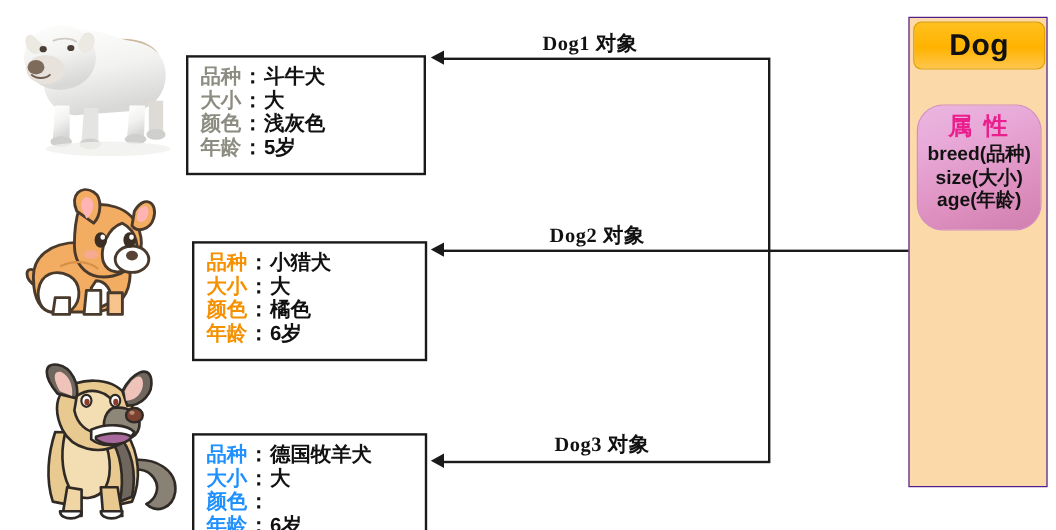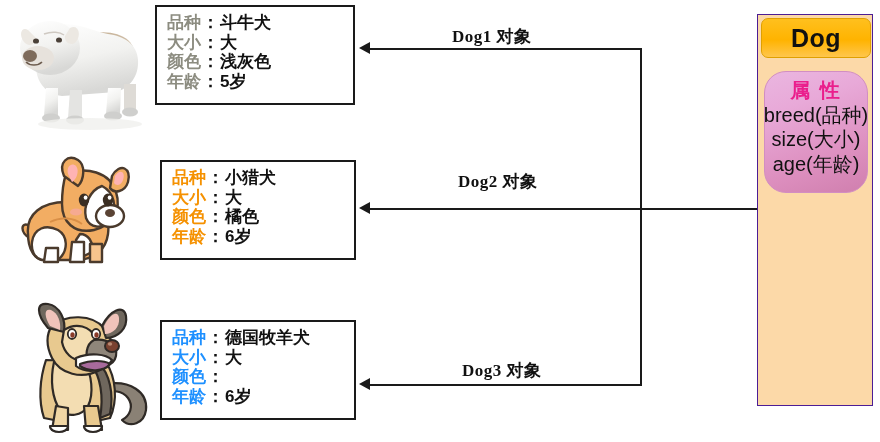--- a/index.html
+++ b/index.html
@@ -18,20 +18,21 @@
     overflow: hidden;
   }
 
   
   .obj-box {
     position: absolute;
     background: #ffffff;
     border: 2px solid #1a1a1a;
     box-sizing: border-box;
     padding: 6px 0 0 10px;
+    margin-top: 41px;
   }
   .attr-line {
     display: flex;
     align-items: baseline;
     line-height: 1.16;
     white-space: nowrap;
     font-size: 17px;
     font-weight: bold;
   }
   .attr-key {
@@ -112,33 +113,33 @@
     border-radius: 22px;
     background: linear-gradient(160deg, #eab6e0 0%, #e8a9d8 28%, #dd8fbf 70%, #d07fae 100%);
     border: 1px solid #d28ec2;
     box-sizing: border-box;
     display: flex;
     flex-direction: column;
     align-items: center;
     justify-content: flex-start;
     padding-top: 6px;
   }
-  #attrs-section { top: 56px; height: 122px; }
+  #attrs-section { top: 72px; height: 105px; }
   #methods-section { top: 204px; height: 176px; padding-top: 12px; }
 
   .section-title {
     font-size: 20px;
     font-weight: bold;
     color: #ea1e8c;
     letter-spacing: 2px;
     line-height: 1.25;
   }
   .section-item {
-    font-size: 20px;
-    font-weight: normal;
+    font-size: 16px;
+    font-weight: bold;
     color: #111111;
     line-height: 1.22;
     white-space: nowrap;
   }
   #methods-section .section-item { line-height: 1.45; }
 
   
   #watermark {
     position: absolute;
     right: 12px;
@@ -360,21 +361,21 @@
   <div class="vline" style="left:640px; top:48px; height:338px;"></div>
 
   <div class="hline" style="left:640px; top:208px; width:118px;"></div>
 
   <div class="hline" style="left:370px; top:48px; width:270px;"></div>
   <div class="arrowhead" style="left:359px; top:42px;"></div>
   <div class="edge-label" style="left:452px; top:25px;">Dog1 对象</div>
 
   <div class="hline" style="left:370px; top:208px; width:270px;"></div>
   <div class="arrowhead" style="left:359px; top:202px;"></div>
-  <div class="edge-label" style="left:458px; top:170px;text-align:right;">Dog2 对象</div>
+  <div class="edge-label" style="left:458px; top:185px;text-align:right;">Dog2 对象</div>
 
   <div class="hline" style="left:370px; top:384px; width:270px;"></div>
   <div class="arrowhead" style="left:359px; top:378px;"></div>
   <div class="edge-label" style="left:462px; top:359px;">Dog3 对象</div>
 
   <div id="class-box">
     <div id="class-header">Dog</div>
 
     <div class="class-section" id="attrs-section">
       <div class="section-title">属 性</div>

